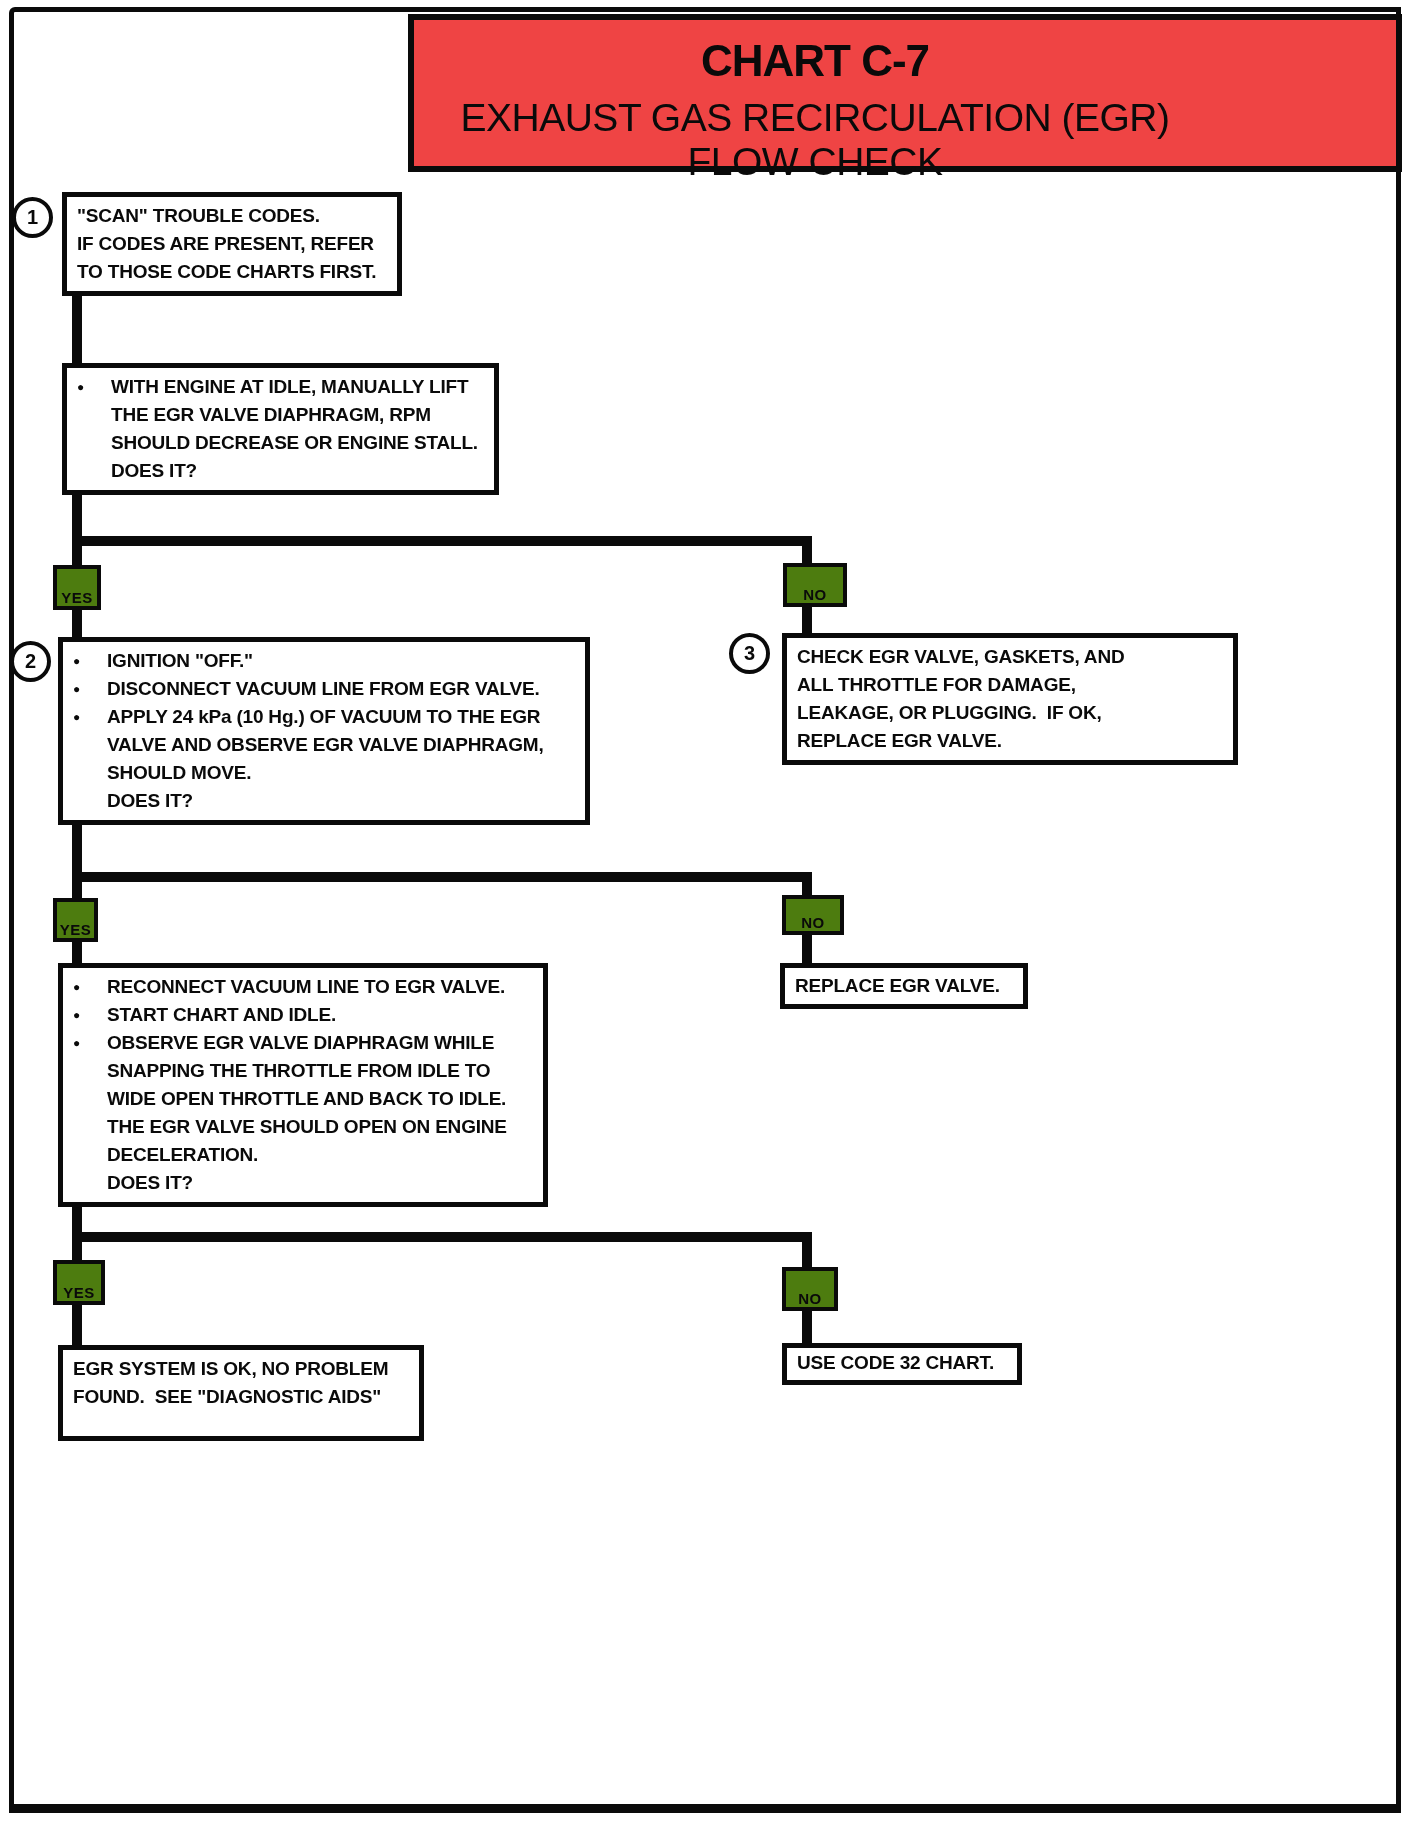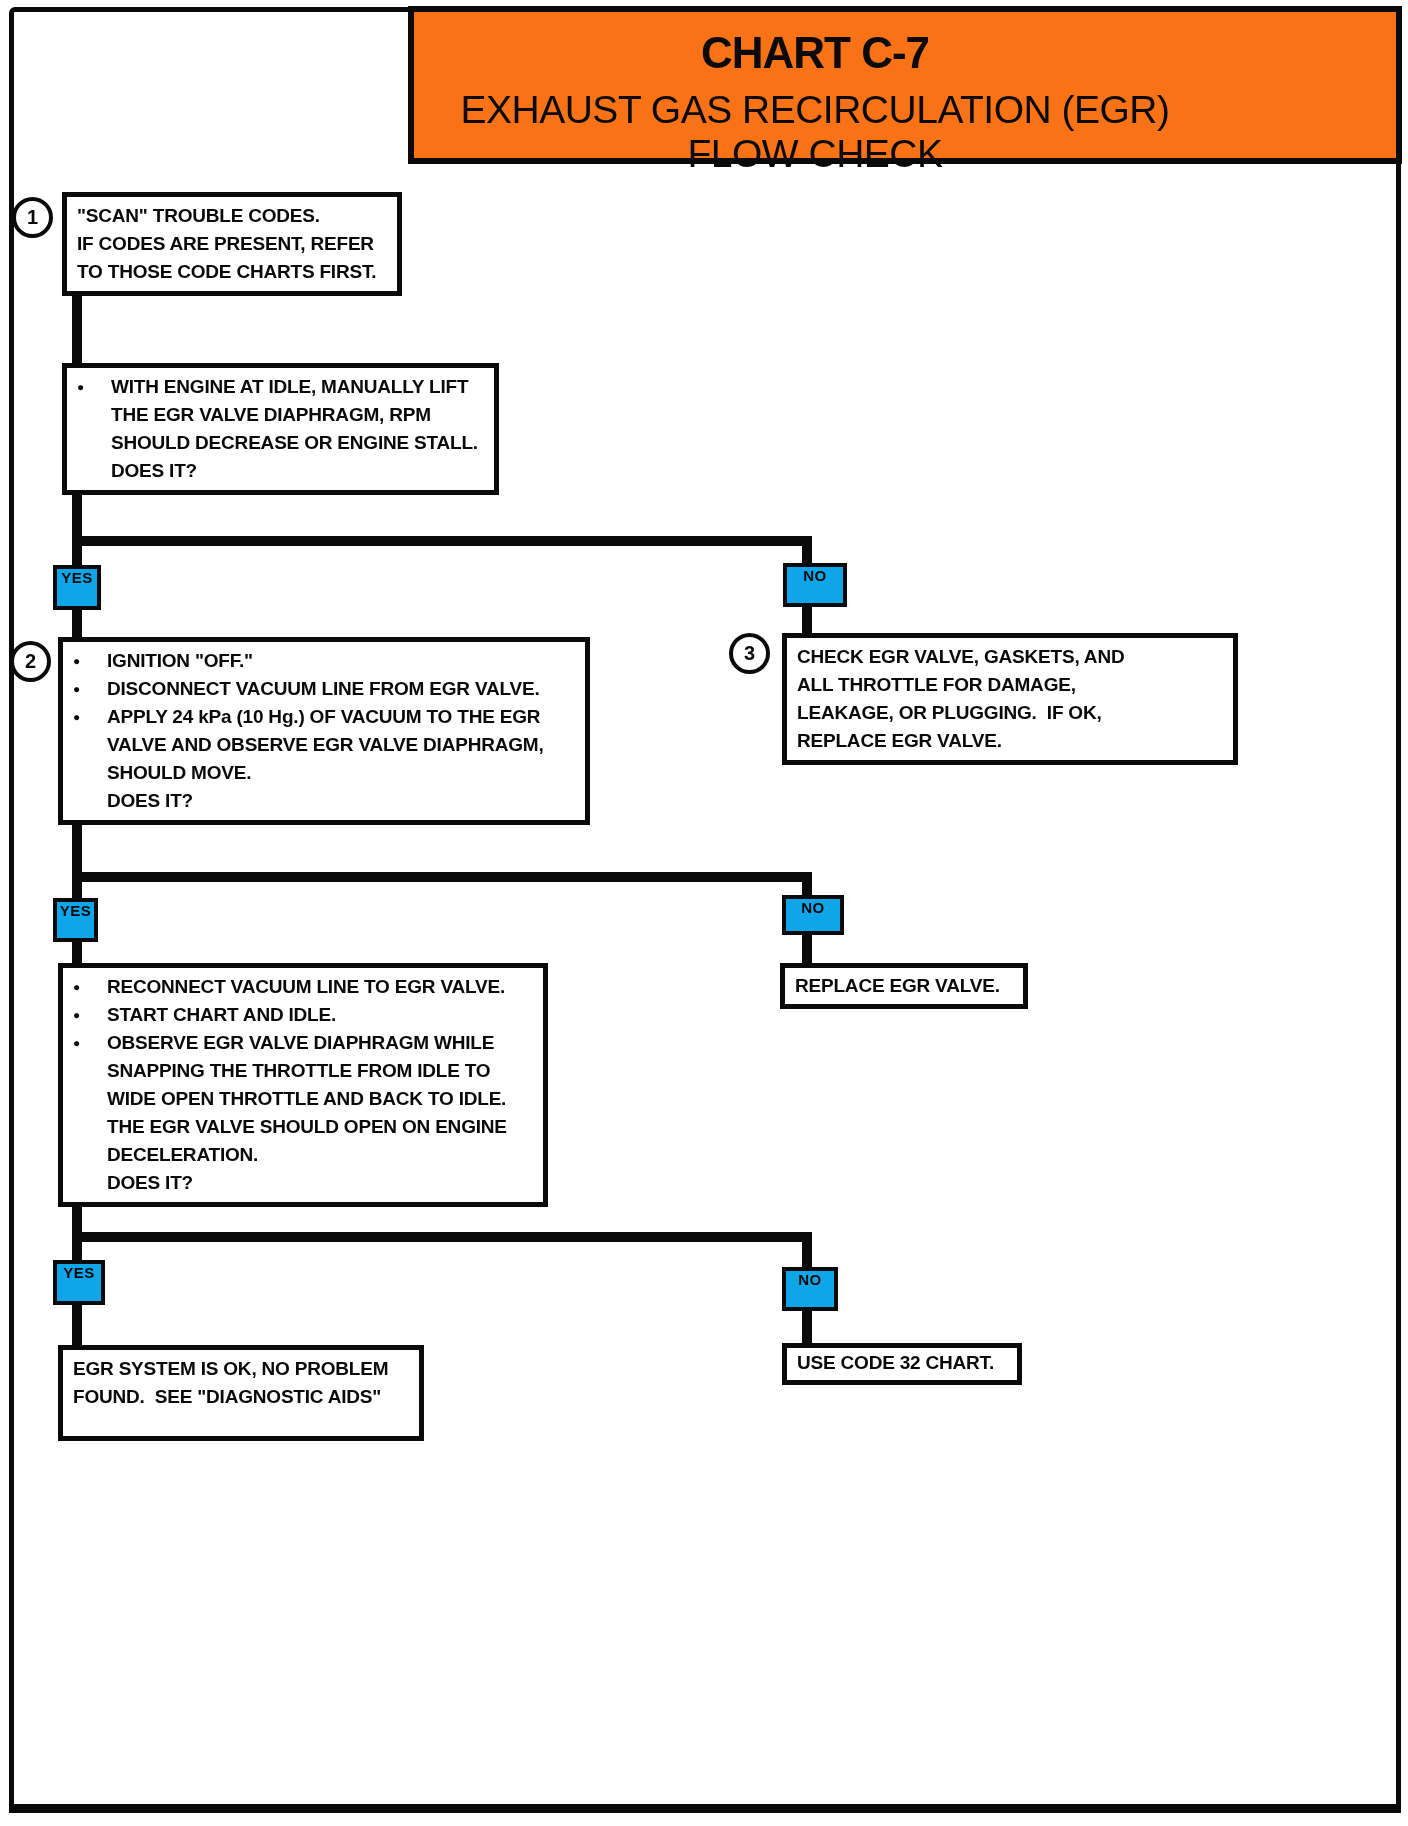--- a/index.html
+++ b/index.html
@@ -15,23 +15,23 @@
   .frame {
     position: absolute;
     left: 9px; top: 7px; right: 7px; bottom: 13px;
     border: 5px solid #0a0a0a;
     border-bottom-width: 9px;
     border-radius: 6px 0 0 0;
     z-index: 0;
   }
   .title-box {
     position: absolute;
-    left: 408px; top: 6px; width: 994px; height: 158px;
+    left: 408px; top: 14px; width: 994px; height: 158px;
     border: 6px solid #0a0a0a;
-    background: #f97316;
+    background: #ef4444;
     box-sizing: border-box;
     text-align: center;
     padding-right: 180px;
     z-index: 3;
   }
   .title-main {
     font-size: 44px;
     font-weight: bold;
     letter-spacing: -1px;
     margin-top: 16px;
@@ -58,24 +58,24 @@
   .bullet {
     flex: 0 0 34px;
     width: 34px;
     font-size: 12px;
     line-height: 28px;
   }
   .txt { flex: 1 1 auto; white-space: nowrap; }
   .tag {
     position: absolute;
     border: 4px solid #0a0a0a;
-    background: #0ea5e9;
+    background: #4d7c0f;
     box-sizing: border-box;
     display: flex;
-    align-items: flex-start;
+    align-items: flex-end;
     justify-content: center;
     font-size: 15px;
     font-weight: bold;
     letter-spacing: 0.5px;
     z-index: 2;
   }
   .circle {
     position: absolute;
     width: 41px; height: 41px;
     border: 4px solid #0a0a0a;

